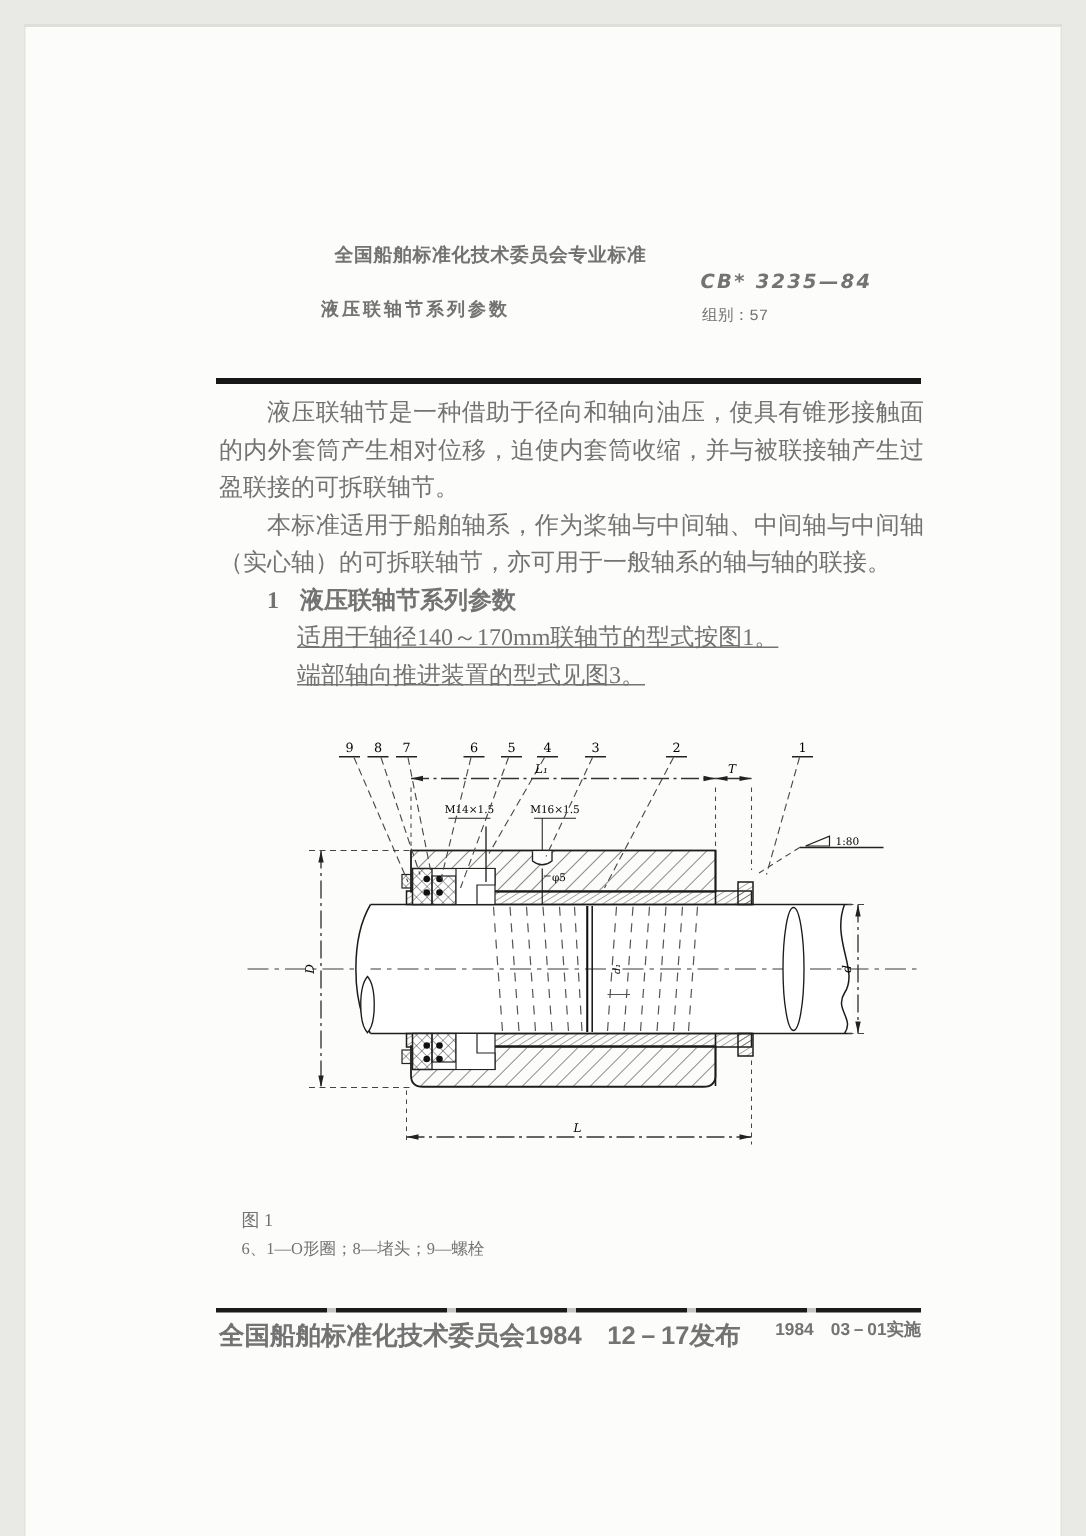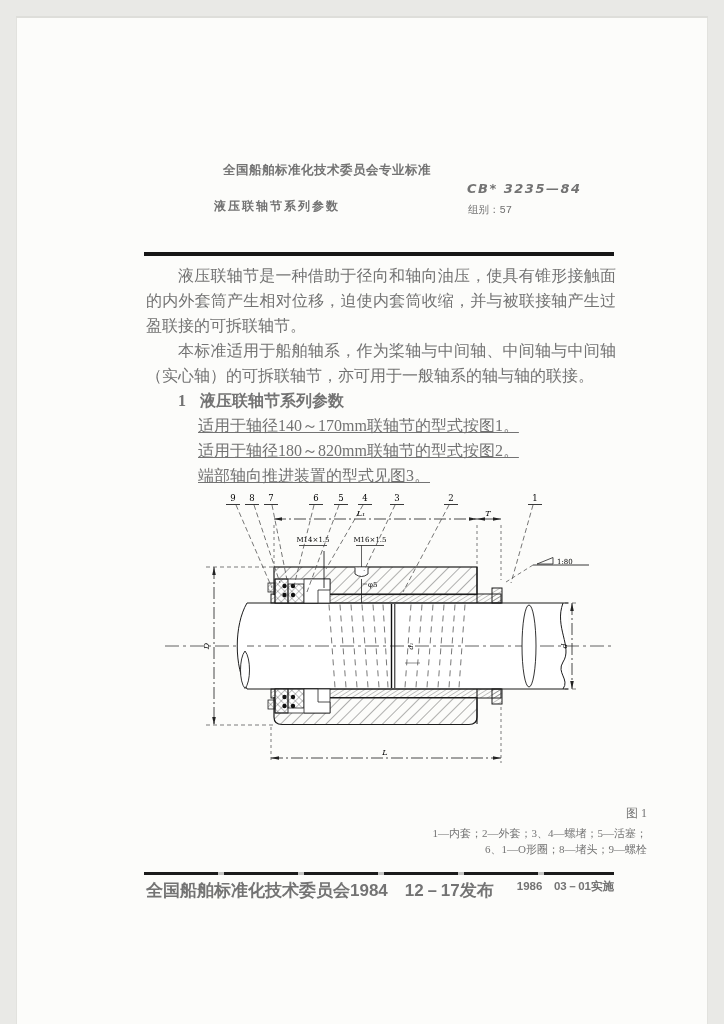--- a/index.html
+++ b/index.html
@@ -16,21 +16,21 @@
     font-family:"DejaVu Sans","Liberation Sans",sans-serif;font-style:italic;}
   .group-label{left:452px;top:187px;font-size:10.5px;font-family:Liberation Mono, monospace;}
   .doc-title{left:198px;top:182px;font-size:12px;font-weight:700;letter-spacing:2px;
     font-family:Liberation Sans, sans-serif;}
   .rule-top{left:128px;top:236px;width:470px;height:4px;background:#161616;}
   .body-text{left:130px;top:247px;width:470px;font-size:16px;line-height:25px;text-align:justify;}
   .body-text p{margin:0;text-indent:2em;}
   .sec-head{margin:0;font-weight:700;}
   .sec-head .no{margin-right:14px;}
   .ind{margin:0;padding-left:20px;text-indent:0;text-decoration:underline;}
-  .fig-block{left:161px;top:789px;width:470px;text-align:right;}
+  .fig-block{left:145px;top:789px;width:470px;text-align:left;}
   .fig-caption{font-size:12px;margin:0 0 3px 0;}
   .fig-legend{font-size:11px;margin:0;line-height:16px;}
   .rule-bottom{left:128px;top:856px;width:470px;height:3px;
     background:repeating-linear-gradient(90deg,#1b1b1b 0 74px,rgba(27,27,27,.25) 74px 80px);}
   .footer-left{left:130px;top:863px;font-size:17px;font-weight:700;
     font-family:"Liberation Sans","DejaVu Sans",sans-serif;}
   .footer-right{left:128px;top:863px;width:470px;text-align:right;font-size:11.5px;font-weight:700;
     font-family:"Liberation Sans","DejaVu Sans",sans-serif;}
   .scan-bottom{left:0;top:1013px;width:724px;height:3px;background:#90908d;opacity:.65;}
   .scan-right{left:719px;top:0;width:2px;height:1024px;background:#d8d8d4;}
@@ -54,21 +54,20 @@
   <div class="abs group-label">组别：57</div>
   <div class="abs doc-title">液压联轴节系列参数</div>
 
   <div class="abs rule-top"></div>
 
   <div class="abs body-text">
     <p>液压联轴节是一种借助于径向和轴向油压，使具有锥形接触面的内外套筒产生相对位移，迫使内套筒收缩，并与被联接轴产生过盈联接的可拆联轴节。</p>
     <p>本标准适用于船舶轴系，作为桨轴与中间轴、中间轴与中间轴（实心轴）的可拆联轴节，亦可用于一般轴系的轴与轴的联接。</p>
     <p class="sec-head"><span class="no">1</span><span>液压联轴节系列参数</span></p>
     <p class="ind">适用于轴径140～170mm联轴节的型式按图1。</p>
-    <p class="ind">适用于轴径180～820mm联轴节的型式按图2。</p>
     <p class="ind">端部轴向推进装置的型式见图3。</p>
   </div>
 
   <svg class="abs" style="left:145px;top:465px;" width="460" height="300" viewBox="0 0 460 300">
     <defs>
       <pattern id="h45" width="8" height="8" patternUnits="userSpaceOnUse" patternTransform="rotate(45)">
         <line x1="0" y1="0" x2="0" y2="8" stroke="#3c3c3c" stroke-width="0.8"></line>
       </pattern>
       <pattern id="hFine" width="3.6" height="3.6" patternUnits="userSpaceOnUse" patternTransform="rotate(58)">
         <line x1="0" y1="0" x2="0" y2="3.6" stroke="#464646" stroke-width="0.6"></line>
@@ -248,21 +247,20 @@
       <polygon points="110,277 118,275.2 118,278.8" fill="#222"></polygon>
       <polygon points="340,277 332,275.2 332,278.8" fill="#222"></polygon>
       <line x1="110" y1="246" x2="110" y2="282" stroke="#444" stroke-width="0.7" stroke-dasharray="3 3"></line>
       <line x1="340" y1="226" x2="340" y2="282" stroke="#444" stroke-width="0.7" stroke-dasharray="3 3"></line>
       <text class="dimtxt" x="224" y="273.5" text-anchor="middle">L</text>
     </g>
   </svg>
 
   <div class="abs fig-block">
     <p class="fig-caption">图 1</p>
-    <p class="fig-legend">1—内套；2—外套；3、4—螺堵；5—活塞；</p>
     <p class="fig-legend">6、1—O形圈；8—堵头；9—螺栓</p>
   </div>
 
   <div class="abs rule-bottom"></div>
-  <div class="abs footer-right">1986　03－01实施</div>
+  <div class="abs footer-right">1984　03－01实施</div>
   <div class="abs footer-left">全国船舶标准化技术委员会1984　12－17发布</div>
 
 </div>
 
 </body></html>

